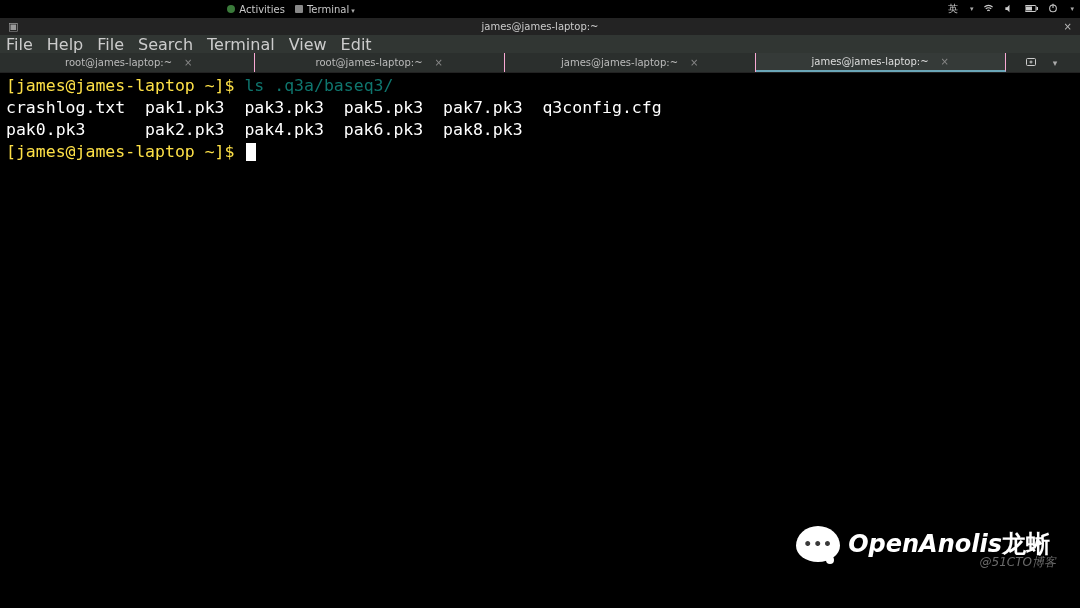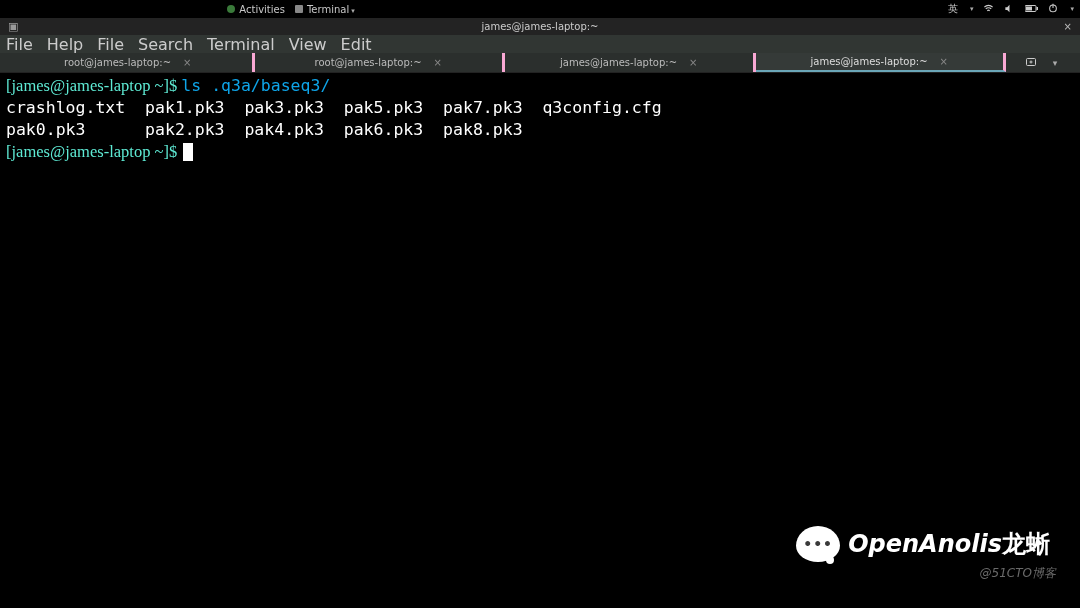--- a/index.html
+++ b/index.html
@@ -22,41 +22,41 @@
 .window-title .title-text { position:absolute; left:0; right:0; text-align:center; color:#ccc; }
 .window-title .title-left { position:relative; z-index:1; color:#999; font-size:11px; }
 .window-title .title-close { position:absolute; right:8px; color:#bbb; cursor:default; }
 
 
 .menubar { height:18px; background:#313633; display:flex; align-items:center; padding:0 6px; color:#ccc; font-size:16px; gap:14px; }
 .menubar span { cursor:default; }
 
 
 .tabstrip { height:20px; background:#2b2f2d; display:flex; align-items:stretch; color:#bbb; font-size:10px; padding:0 4px; border-bottom:1px solid #222; }
-.tab { flex:1; display:flex; align-items:center; justify-content:center; position:relative; border-right:3px solid #f9a8d4; min-width:0;}
+.tab { flex:1; display:flex; align-items:center; justify-content:center; position:relative; border-right:1px solid #f9a8d4; min-width:0;}
 .tab:last-of-type { border-right:none; }
 .tab.active { background:#353a38; color:#ddd; border-bottom:2px solid #6aa6b8; }
 .tab .tab-close { margin-left:12px; color:#888; font-size:10px; }
 .tabstrip-extras { width:70px; display:flex; align-items:center; justify-content:center; gap:14px; color:#bbb; }
 .tabstrip-extras svg { width:12px; height:12px; }
 
 
 .terminal { flex:1; background:#000; color:#fff; font-family:"DejaVu Sans Mono","Liberation Mono",monospace; font-size:16.5px; line-height:22px; padding:2px 6px; white-space:pre; position:relative; height:calc(608px - 18px - 17px - 18px - 20px); }
-.terminal .prompt { color:#5eead4;font-family:Liberation Serif, serif; }
-.terminal .cmd { color:#0ea5e9; }
+.terminal .prompt { color:#fde047; }
+.terminal .cmd { color:#0f766e; }
 .cursor-block { display:inline-block; width:10px; height:18px; background:#fff; vertical-align:text-bottom; margin-left:2px;}
 
 
 .wm-chat { position:absolute; right:30px; bottom:46px; display:flex; align-items:center; gap:8px; }
 .wm-chat .bubble { width:44px; height:36px; background:#fff; border-radius:50% 50% 50% 50% / 55% 55% 45% 45%; position:relative; display:flex; align-items:center; justify-content:center; }
 .wm-chat .bubble::after { content:""; position:absolute; width:8px; height:8px; background:#fff; border-radius:50%; bottom:-2px; right:6px; }
 .wm-chat .bubble .dots { color:#3a3a3a; font-weight:bold; letter-spacing:1px; font-size:14px;}
 .wm-chat .brand { color:#fff; font-style:italic; font-size:24px; font-weight:600; }
 .wm-chat .brand .cn { font-style:normal; font-weight:700; }
-.wm-sub { position:absolute; right:24px; bottom:26px; color:#6a6a6a; font-size:12px; font-style:italic; }
+.wm-sub { position:absolute; right:24px; bottom:37px; color:#6a6a6a; font-size:12px; font-style:italic; }
 </style>
 </head>
 <body>
 
 <div class="screen">
 
   <div class="top-panel">
     <div class="left">
       <span>
         <span class="footprint"></span><span>Activities</span>

